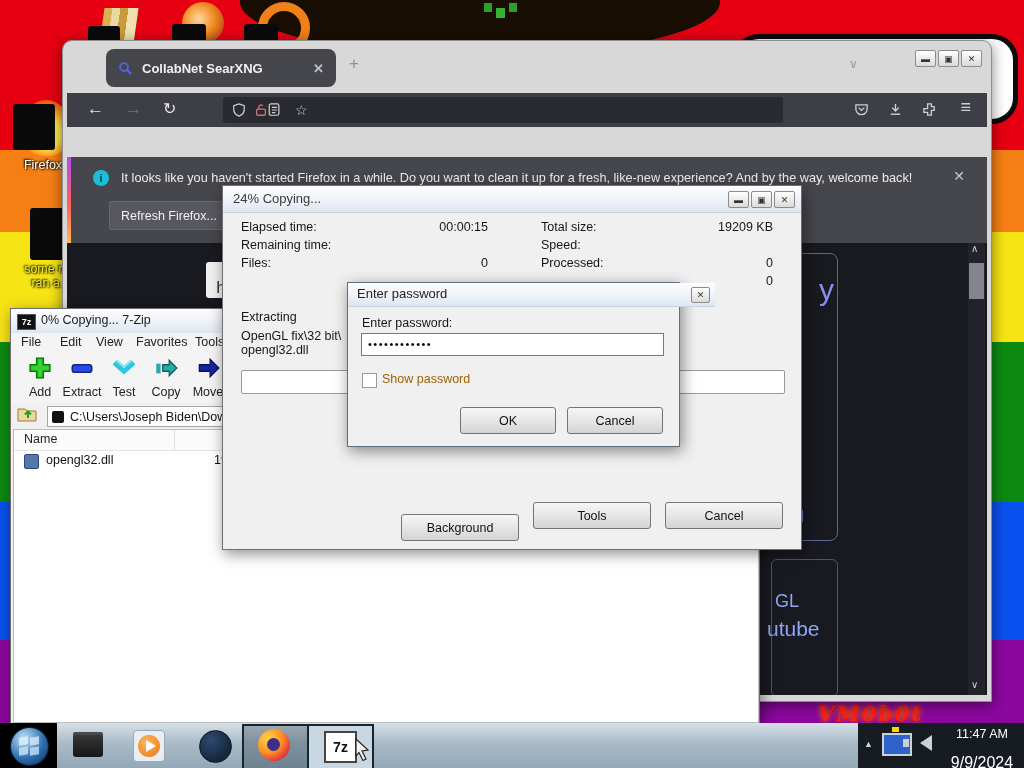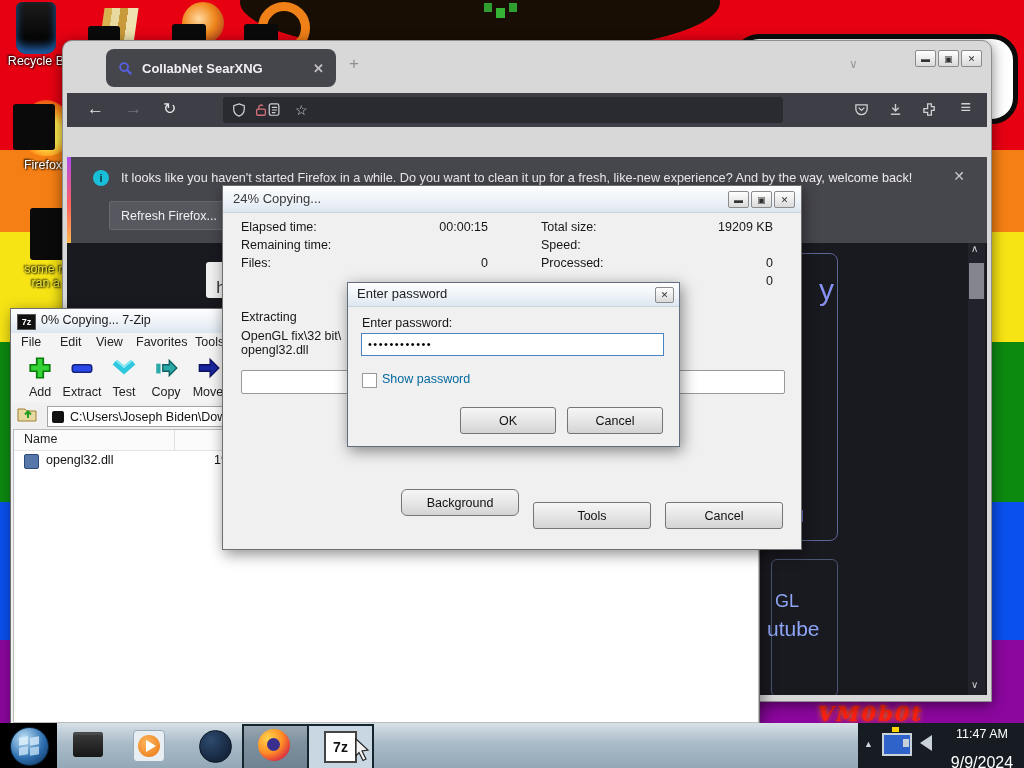--- a/index.html
+++ b/index.html
@@ -34,24 +34,20 @@
 
   <div class="a" style="left:0;top:0;width:1024px;height:768px;
        background:linear-gradient(180deg,#e60012 0,#e60012 150px,#f57f14 150px,#f57f14 232px,#f7e415 232px,#f7e415 342px,#0c8a10 342px,#0c8a10 502px,#0a50ee 502px,#0a50ee 640px,#8b079e 640px,#8b079e 768px);"></div>
   <div class="a" style="left:240px;top:-52px;width:480px;height:108px;background:#190e03;border-radius:50%;"></div>
   <div class="a" style="left:484px;top:3px;width:8px;height:9px;background:#2f9e2f;"></div>
   <div class="a" style="left:496px;top:8px;width:9px;height:10px;background:#35b335;"></div>
   <div class="a" style="left:509px;top:3px;width:8px;height:9px;background:#2f9e2f;"></div>
   <div class="a" style="left:733px;top:34px;width:275px;height:80px;background:#fff;border:5px solid #0b0b0b;border-radius:26px;z-index:6;"></div>
   <div class="a txt" style="left:818px;top:701px;z-index:7;font:italic bold 21px 'DejaVu Serif',serif;color:#ff2012;letter-spacing:2px;text-shadow:0 0 6px #ff7a00,0 0 2px #900;">VM0b0t</div>
 
-  <div class="a" style="left:6px;top:2px;width:60px;z-index:7;">
-    <div style="margin:0 auto;width:40px;height:52px;background:linear-gradient(180deg,#1c1c1c,#050505 70%,#123);border-radius:6px 6px 10px 10px;box-shadow:inset 0 -6px 8px #1e5fa8;"></div>
-    <div class="deskicon-label">Recycle B</div>
-  </div>
   <div class="a" style="left:88px;top:2px;width:50px;height:70px;z-index:7;">
     <div style="position:absolute;left:14px;top:6px;width:34px;height:36px;background:linear-gradient(90deg,#d8b24e 0 8px,#e8d9a0 8px 16px,#c89a3a 16px 24px,#efe2b0 24px);transform:skewX(-8deg);"></div>
     <div style="position:absolute;left:0;top:24px;width:32px;height:30px;background:#0a0a0a;border-radius:3px;"></div>
   </div>
   <div class="a" style="left:172px;top:0;width:50px;height:70px;z-index:7;">
     <div style="position:absolute;left:10px;top:2px;width:42px;height:42px;border-radius:50%;background:radial-gradient(circle at 40% 40%,#ffd9a0,#f08a1e 45%,#b8471a 80%);"></div>
     <div style="position:absolute;left:0;top:24px;width:34px;height:30px;background:#0a0a0a;border-radius:3px;"></div>
   </div>
   <div class="a" style="left:244px;top:0;width:50px;height:70px;z-index:7;">
     <div style="position:absolute;left:14px;top:2px;width:34px;height:34px;border-radius:50%;border:9px solid #f08018;"></div>
@@ -277,44 +273,44 @@
     <span class="a statv txt" style="left:430px;top:70px;width:120px;">0</span>
 
     <span class="a statv txt" style="left:430px;top:88px;width:120px;">0</span>
 
     <span class="a stat txt" style="left:18px;top:124px;">Extracting</span>
     <span class="a stat txt" style="left:18px;top:143px;">OpenGL fix\32 bit\</span>
     <span class="a stat txt" style="left:18px;top:157px;">opengl32.dll</span>
 
     <div class="a" style="left:18px;top:184px;width:542px;height:22px;background:#fff;border:1px solid #999;border-radius:2px;"></div>
 
-    <div class="a cbtn" style="left:178px;top:303px;width:116px;height:25px;border-radius:6px;">
+    <div class="a cbtn" style="left:178px;top:328px;width:116px;height:25px;">
         <span>Background</span>
       </div>
     <div class="a cbtn" style="left:310px;top:316px;width:116px;height:25px;">
         <span>Tools</span>
       </div>
     <div class="a cbtn" style="left:442px;top:316px;width:116px;height:25px;">
         <span>Cancel</span>
       </div>
   </div>
 
   <div class="a win" style="left:347px;top:282px;width:331px;height:163px;z-index:40;border-color:#5f6f7f;">
-    <div class="a aero" style="left:0;top:0;width:331px;height:23px;">
+    <div class="a aero" style="left:0;top:0;width:331px;height:23px;padding-left:36px;">
       <span class="a txt" style="left:9px;top:3px;font-size:13px;color:#222;">Enter password</span>
       <div class="a wbtn" style="right:5px;top:4px;width:17px;height:14px;">
           <span>✕</span>
         </div>
     </div>
     <span class="a txt" style="left:14px;top:33px;font-size:12.5px;color:#161616;">Enter password:</span>
     <div class="a" style="left:13px;top:50px;width:301px;height:21px;background:#fff;border:1px solid #4a83c4;">
       <span class="txt" style="position:absolute;left:6px;top:4px;font-size:11px;letter-spacing:1.5px;color:#000;">••••••••••••</span>
     </div>
     <div class="a" style="left:14px;top:90px;width:13px;height:13px;background:#fff;border:1px solid #9a9a9a;"></div>
-    <span class="a txt" style="left:34px;top:89px;font-size:12.5px;color:#0369a1;">Show password</span>
+    <span class="a txt" style="left:34px;top:89px;font-size:12.5px;color:#a16207;">Show password</span>
     <div class="a cbtn" style="left:112px;top:124px;width:94px;height:25px;">
         <span>OK</span>
       </div>
     <div class="a cbtn" style="left:219px;top:124px;width:94px;height:25px;">
         <span>Cancel</span>
       </div>
   </div>
 
   <div class="a" style="left:0;top:723px;width:1024px;height:45px;background:linear-gradient(180deg,#d5dfe6,#aabcc825 0);background:linear-gradient(180deg,#d7e0e7,#a9bbc8 45%,#93a8b7);z-index:50;">
     <div class="a" style="left:0;top:0;width:57px;height:45px;background:#000;">

